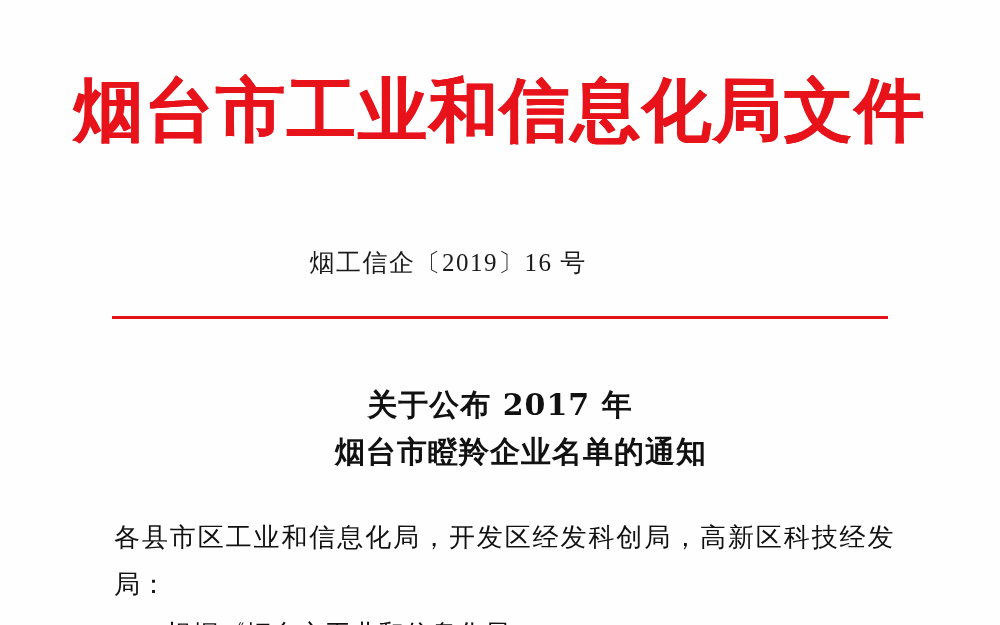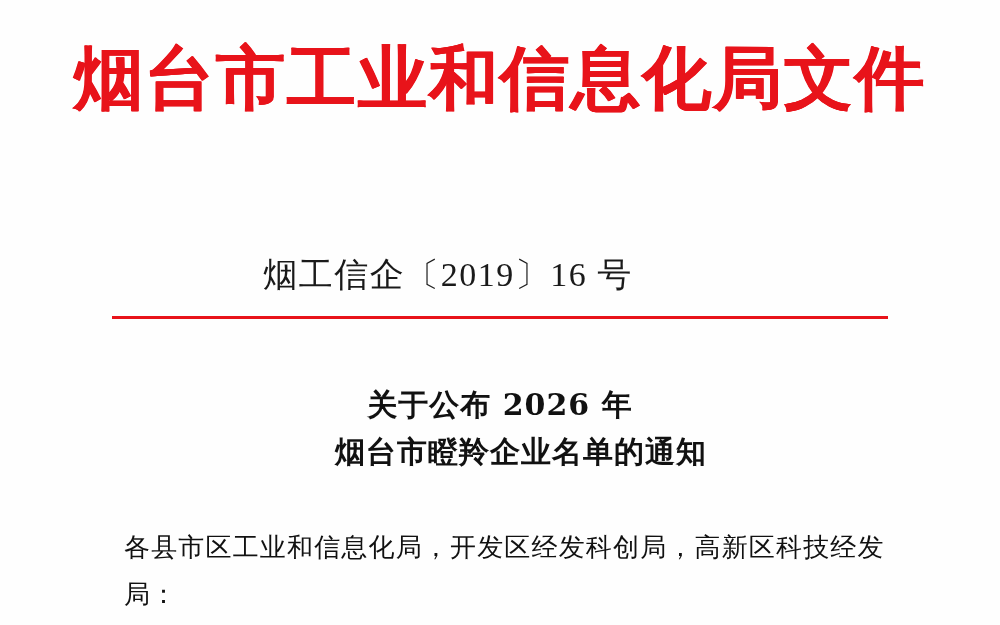--- a/index.html
+++ b/index.html
@@ -31,31 +31,32 @@
   .doc-header-title {
     display: inline-block;
     color: #e8131a;
     font-family: "DejaVu Serif", "Liberation Serif", serif;
     font-weight: bold;
     font-size: 69px;
     letter-spacing: 2px;
     line-height: 1.15;
     white-space: nowrap;
     text-shadow: 0.5px 0 0 #e8131a, -0.5px 0 0 #e8131a;
+    margin-top: 32px;
   }
   
   .doc-number {
     position: absolute;
-    top: 252px;
+    top: 246px;
     left: 0;
     width: 896px;
     text-align: center;
     color: #1a1a1a;
     font-family: "Liberation Serif", serif;
-    font-size: 34px;
+    font-size: 25px;
     letter-spacing: 1.5px;
   }
   
   .red-rule {
     position: absolute;
     top: 316px;
     left: 112px;
     width: 776px;
     height: 3px;
     background: #e8131a;
@@ -85,41 +86,41 @@
     left: 112px;
     width: 784px;
     color: #111111;
     font-family: "Liberation Serif", serif;
     font-size: 26px;
     line-height: 1.82;
     letter-spacing: 0.5px;
     text-align: justify;
   }
   .doc-body p {
-    margin: 12px;
+    margin: 2px;
   }
   .doc-body .indent {
     text-indent: 2em;
   }
 </style>
 </head>
 <body>
 
 <div class="page">
 
   <div class="doc-header">
     <span class="doc-header-title">烟台市工业和信息化局文件</span>
   </div>
 
   <div class="doc-number">烟工信企〔2019〕16 号</div>
 
   <div class="red-rule"></div>
 
   <div class="doc-subject">
-    <span class="line1">关于公布 2026 年</span>
+    <span class="line1">关于公布 2017 年</span>
     <span class="line2">烟台市瞪羚企业名单的通知</span>
   </div>
 
   <div class="doc-body">
     <p>各县市区工业和信息化局，开发区经发科创局，高新区科技经发局：</p>
     <p class="indent">根据《烟台市工业和信息化局</p>
   </div>
 
 </div>
 

